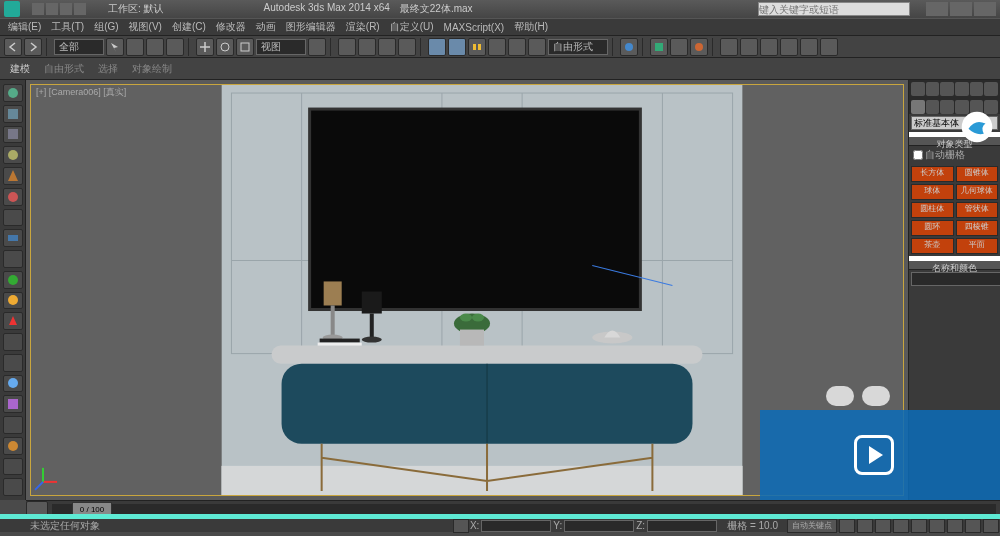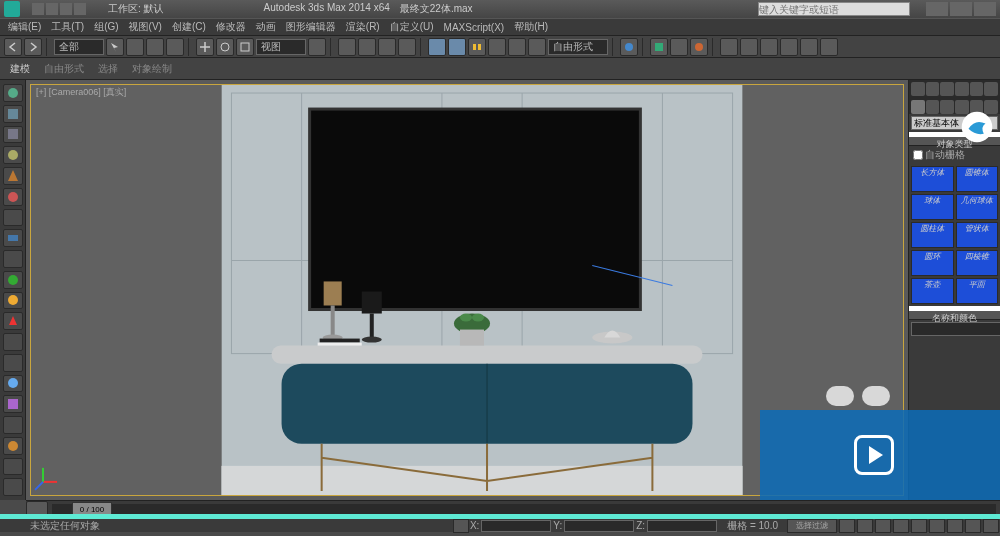--- a/index.html
+++ b/index.html
@@ -32,21 +32,21 @@
 .viewport-label { position: absolute; top: 6px; left: 10px; color: #aaa; font-size: 9px; z-index: 5; }
 .viewport { position: absolute; top: 4px; left: 4px; right: 4px; bottom: 4px; border: 1px solid #c9a63e; background: #616161; overflow: hidden; }
 .scene { position: absolute; inset: 0; }
 
 .right-panel { width: 92px; background: #3a3a3a; border-left: 1px solid #222; display: flex; flex-direction: column; }
 .right-tabs { height: 18px; background: #2a2a2a; display: flex; gap: 1px; padding: 2px; }
 .right-tabs span { width: 14px; height: 14px; background: #555; border-radius: 2px; }
 .right-dropdown { margin: 2px; height: 14px; background: #ccc; border: 1px solid #666; color: #000; font-size: 9px; padding: 0 2px; display: flex; align-items: center; font-family: Liberation Serif, serif; }
 .rollout-header { background: #555; height: 14px; color: #ccc; font-size: 9px; text-align: center; line-height: 14px; border-top: 5px solid #ffffff; border-bottom: 1px solid #222; }
 .rollout-body { padding: 2px; display: grid; grid-template-columns: 1fr 1fr; gap: 2px; }
-.obj-btn { background: #1d4ed8; border: 1px solid #2a2a2a; color: #ccc; font-size: 8px; text-align: center; height: 26px; line-height: 12px; font-style: italic; }
+.obj-btn { background: #c2410c; border: 1px solid #2a2a2a; color: #ccc; font-size: 8px; text-align: center; height: 16px; line-height: 12px; }
 .check-row { padding: 2px 4px; color: #aaa; font-size: 8px; display: flex; align-items: center; gap: 2px; }
 .check-row input { width: 10px; height: 10px; }
 
 .bird-logo { position: absolute; top: 110px; right: 6px; width: 34px; height: 34px; }
 
 .timeline { position: absolute; bottom: 18px; left: 26px; right: 0; height: 18px; background: #3a3a3a; border-top: 1px solid #222; display: flex; align-items: center; }
 .time-slider { flex: 1; height: 12px; background: #2a2a2a; margin: 0 4px; position: relative; }
 .time-handle { position: absolute; left: 20px; top: -2px; width: 40px; height: 16px; background: #888; border: 1px solid #333; color: #000; font-size: 8px; text-align: center; line-height: 14px; }
 
 .statusbar { position: absolute; bottom: 4px; left: 0; right: 0; height: 18px; background: #3a3a3a; display: flex; align-items: center; color: #aaa; font-size: 9px; border-top: 5px solid #5eead4; }
@@ -392,21 +392,21 @@
   <span style="min-width:120px">未选定任何对象</span>
   <span style="flex:1"></span>
   <span class="status-btn"></span>
   <span>X:</span>
   <input class="coord-box" style="">
   <span>Y:</span>
   <input class="coord-box" style="">
   <span>Z:</span>
   <input class="coord-box" style="">
   <span style="margin:0 8px">栅格 = 10.0</span>
-  <span class="status-btn" style="width:50px;font-size:8px;text-align:center;line-height:12px">选择过滤</span>
+  <span class="status-btn" style="width:50px;font-size:8px;text-align:center;line-height:12px">自动关键点</span>
   <span class="status-btn"></span>
   <span class="status-btn"></span>
   <span class="status-btn"></span>
   <span class="status-btn"></span>
   <span class="status-btn"></span>
   <span class="status-btn"></span>
   <span class="status-btn"></span>
   <span class="status-btn"></span>
   <span class="status-btn"></span>
 </div>

